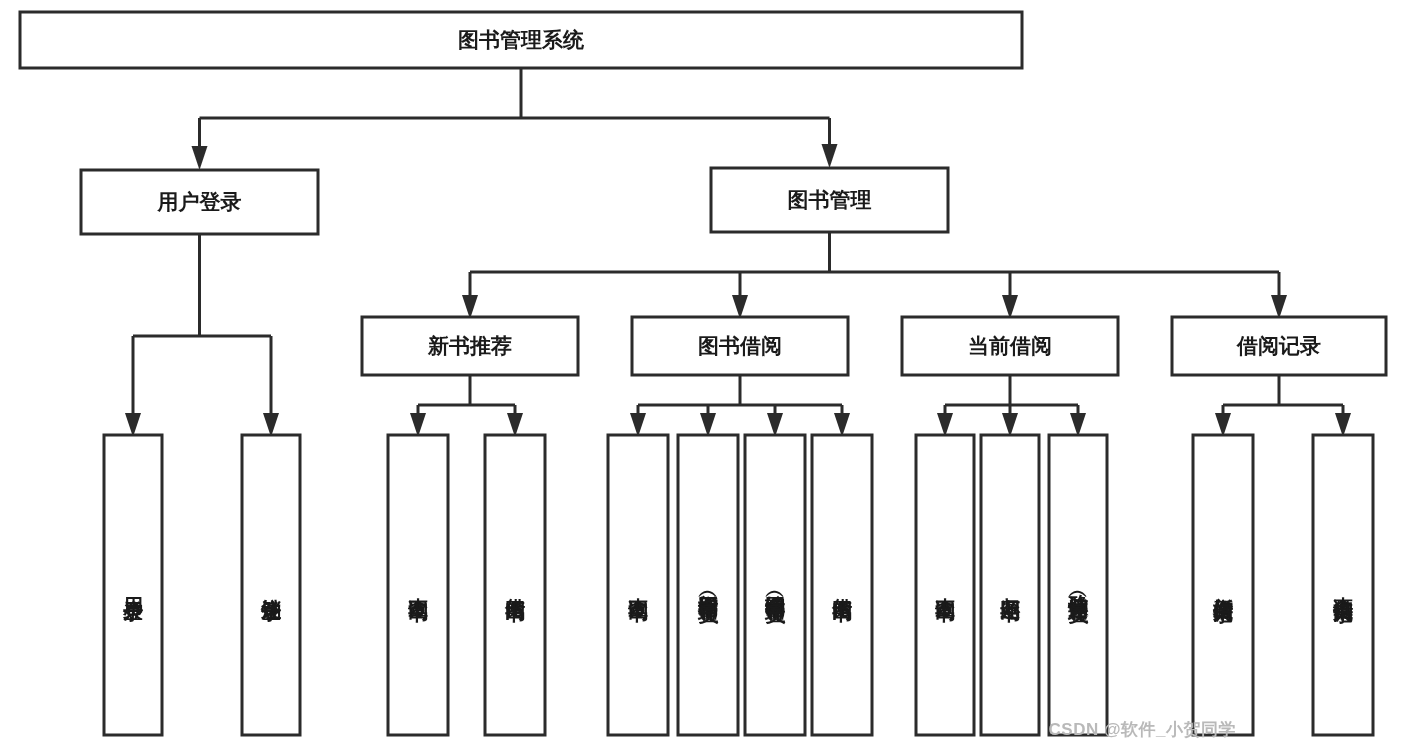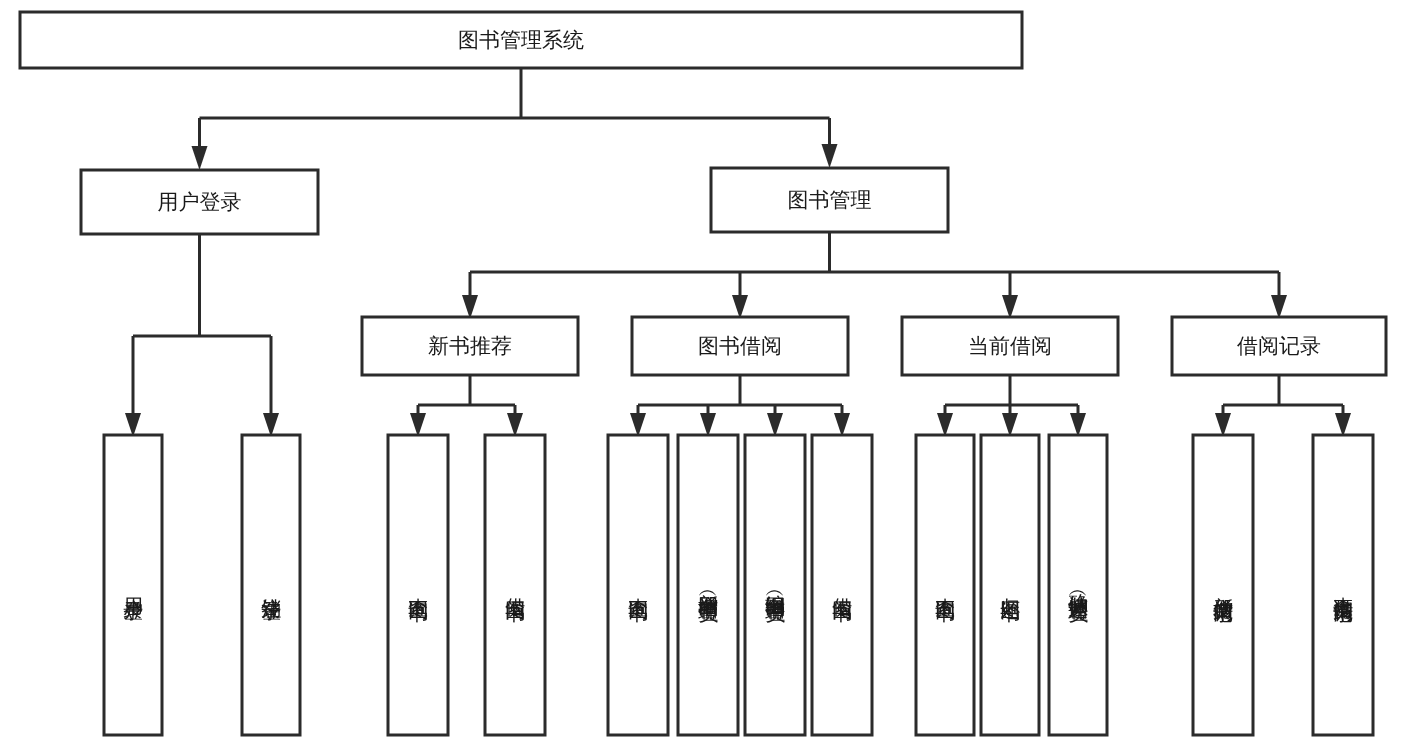--- a/index.html
+++ b/index.html
@@ -11,20 +11,21 @@
     width: 1405px;
     height: 747px;
     font-family: "Liberation Sans", "DejaVu Sans", sans-serif;
     overflow: hidden;
   }
   #diagram-root {
     position: relative;
     width: 1244px;
     height: 747px;
     background: #ffffff;
+    font-weight: bold;
   }
   svg#tree-svg {
     position: absolute;
     left: 0;
     top: 0;
     width: 1405px;
     height: 747px;
   }
   .node-box {
     fill: #ffffff;
@@ -188,14 +189,15 @@
       <div class="leaf-label-wrap" style="left: 678px; top: 435px; width: 60px; height: 300px;">新增图书（管理员）</div>
       <div class="leaf-label-wrap" style="left: 745px; top: 435px; width: 60px; height: 300px;">编辑图书（管理员）</div>
       <div class="leaf-label-wrap" style="left: 812px; top: 435px; width: 60px; height: 300px;">借阅图书</div>
       <div class="leaf-label-wrap" style="left: 916px; top: 435px; width: 58px; height: 300px;">查询图书</div>
       <div class="leaf-label-wrap" style="left: 981px; top: 435px; width: 58px; height: 300px;">归还图书</div>
       <div class="leaf-label-wrap" style="left: 1049px; top: 435px; width: 58px; height: 300px;">确认归还（管理员）</div>
       <div class="leaf-label-wrap" style="left: 1193px; top: 435px; width: 60px; height: 300px;">新增借阅记录</div>
       <div class="leaf-label-wrap" style="left: 1313px; top: 435px; width: 60px; height: 300px;">查询借阅记录</div>
     </div>
 
+  <div class="watermark">CSDN @软件_小贺同学</div>
 
 </div>
 
 </body></html>

